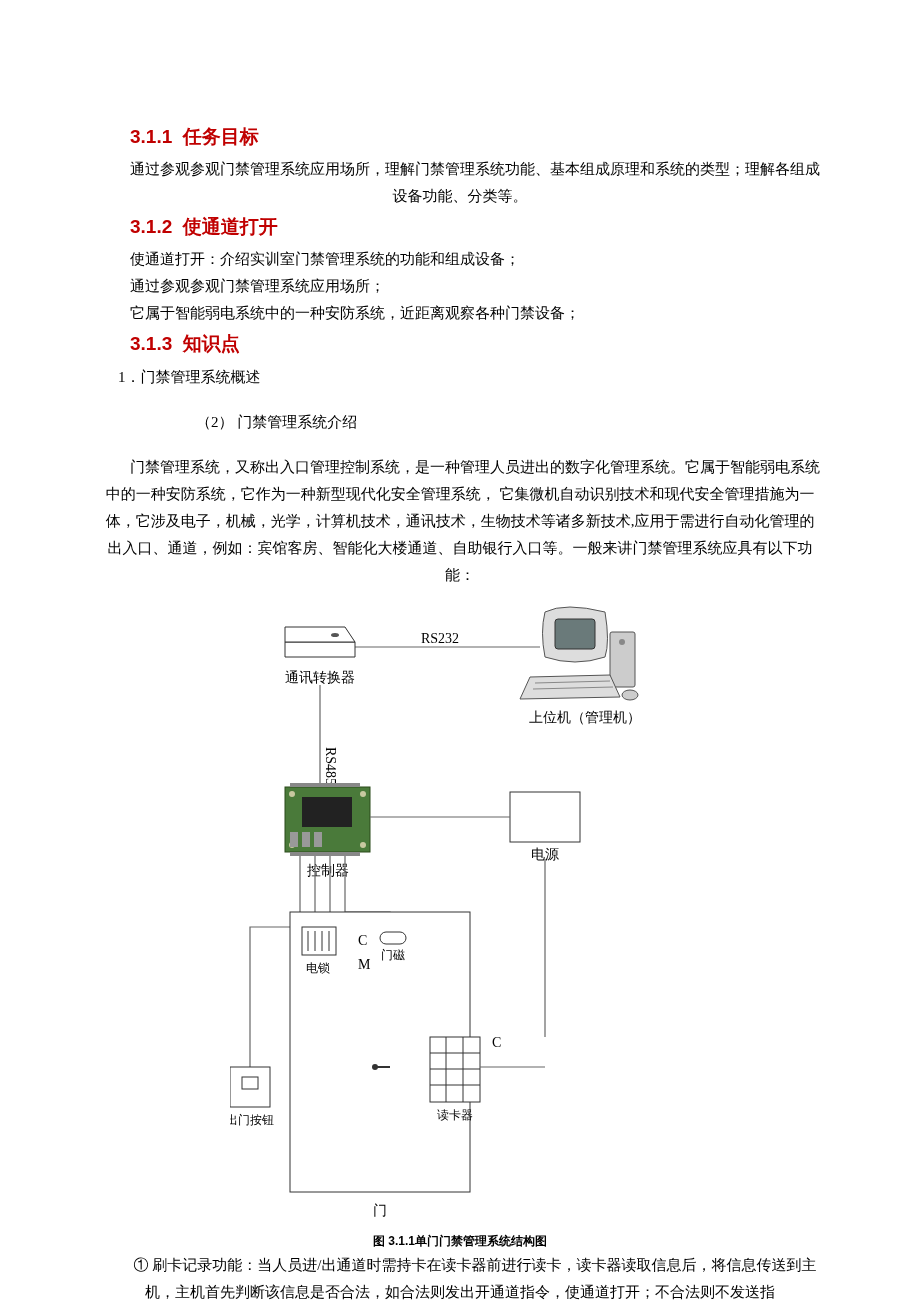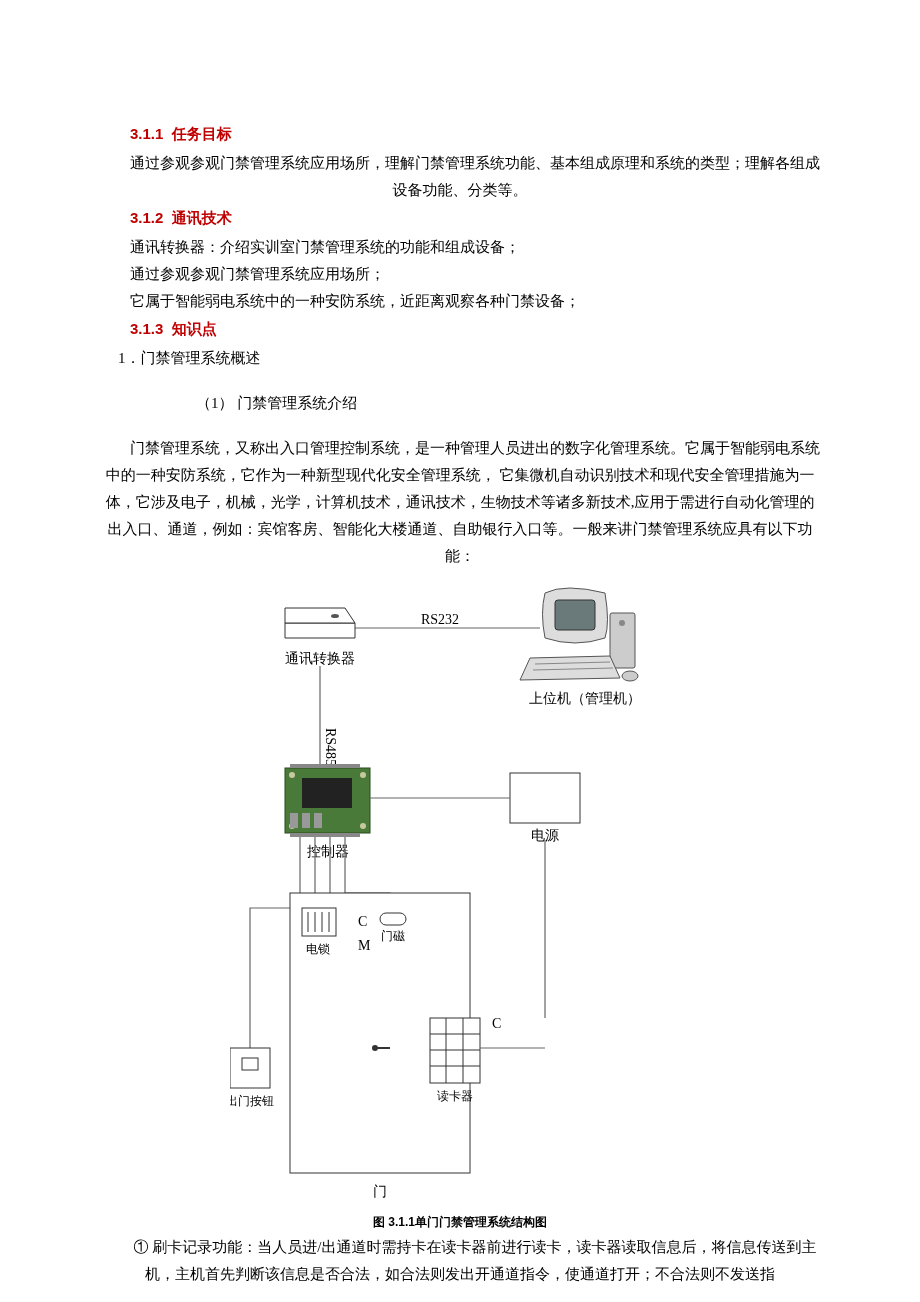--- a/index.html
+++ b/index.html
@@ -9,21 +9,21 @@
       font-size: 15px;
       line-height: 1.8;
       color: #000;
       padding: 120px 100px 60px 100px;
       background: #fff;
     }
     .section-heading {
       color: #c00000;
       font-family: "SimHei", "黑体", sans-serif;
       font-weight: bold;
-      font-size: 15px;
+      font-size: 19px;
       margin-left: 30px;
     }
     .section-heading-wrap { margin-bottom: 2px; }
     .para {
       text-indent: 2em;
       text-align: center;
     }
     .para-no-indent { text-indent: 0; margin-left: 30px; }
     .sub-num { margin-left: 18px; }
     .sub-item-1 {
@@ -47,34 +47,34 @@
 
 <div class="section-heading-wrap">
   <span class="section-heading">
     <span>3.1.1</span>&nbsp;&nbsp;<span>任务目标</span>
   </span>
 </div>
 <p class="para">通过参观参观门禁管理系统应用场所，理解门禁管理系统功能、基本组成原理和系统的类型；理解各组成设备功能、分类等。</p>
 
 <div class="section-heading-wrap">
   <span class="section-heading">
-    <span>3.1.2</span>&nbsp;&nbsp;<span>通讯技术</span>
+    <span>3.1.2</span>&nbsp;&nbsp;<span>使通道打开</span>
   </span>
 </div>
-<p class="para-no-indent">通讯转换器：介绍实训室门禁管理系统的功能和组成设备；</p>
+<p class="para-no-indent">使通道打开：介绍实训室门禁管理系统的功能和组成设备；</p>
 <p class="para-no-indent">通过参观参观门禁管理系统应用场所；</p>
 <p class="para-no-indent">它属于智能弱电系统中的一种安防系统，近距离观察各种门禁设备；</p>
 
 <div class="section-heading-wrap">
   <span class="section-heading">
     <span>3.1.3</span>&nbsp;&nbsp;<span>知识点</span>
   </span>
 </div>
 <p class="sub-num">1．门禁管理系统概述</p>
-<p class="sub-item-1" style="margin-top:18px;margin-bottom:18px;">（1） 门禁管理系统介绍</p>
+<p class="sub-item-1" style="margin-top:18px;margin-bottom:18px;">（2） 门禁管理系统介绍</p>
 
 <p class="para">门禁管理系统，又称出入口管理控制系统，是一种管理人员进出的数字化管理系统。它属于智能弱电系统中的一种安防系统，它作为一种新型现代化安全管理系统， 它集微机自动识别技术和现代安全管理措施为一体，它涉及电子，机械，光学，计算机技术，通讯技术，生物技术等诸多新技术,应用于需进行自动化管理的出入口、通道，例如：宾馆客房、智能化大楼通道、自助银行入口等。一般来讲门禁管理系统应具有以下功能：</p>
 
 <div class="diagram-wrap">
 <svg viewBox="0 0 460 630" width="460" height="630">
 
   <defs>
     <style>
       .wire { stroke:#666; stroke-width:1.2; fill:none; }
       .box  { stroke:#333; stroke-width:1; fill:#fff; }

